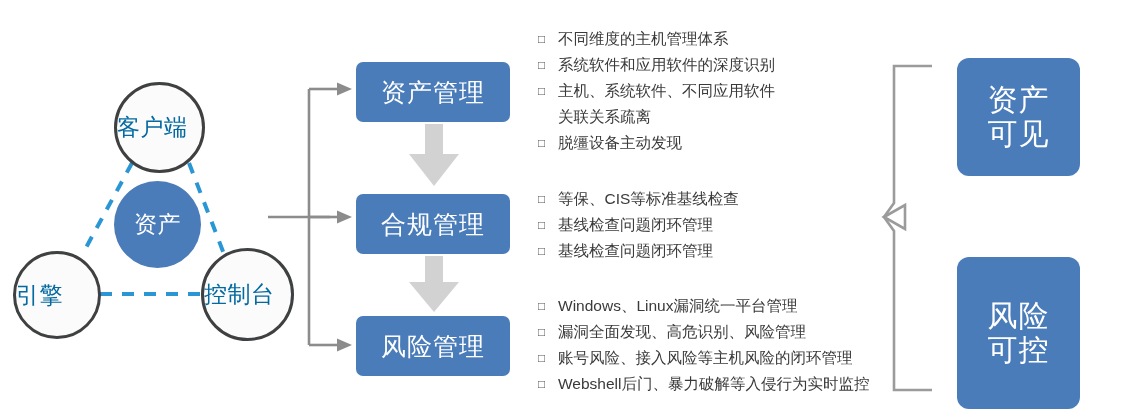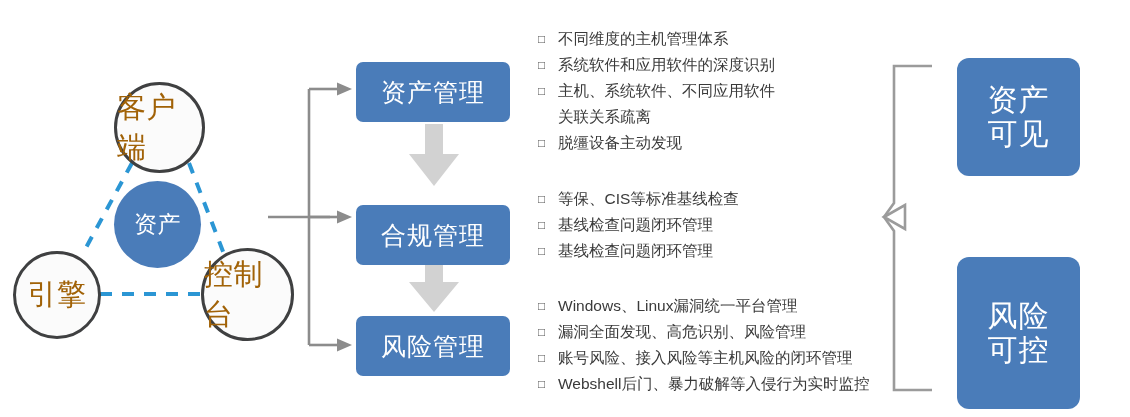--- a/index.html
+++ b/index.html
@@ -19,24 +19,24 @@
   }
 
   
   .node-circle {
     position: absolute;
     border-radius: 50%;
     background: #fbfbfb;
     border: 3px solid #3f4041;
     display: flex;
     align-items: center;
-    justify-content: center;
-    box-sizing: border-box;
-    color: #a16207;
-    font-size: 29px;
+    justify-content: flex-start;
+    box-sizing: border-box;
+    color: #0369a1;
+    font-size: 23px;
     letter-spacing: 0.5px;
     z-index: 3;
   }
   .center-circle {
     position: absolute;
     border-radius: 50%;
     background: #4a7cb9;
     display: flex;
     align-items: center;
     justify-content: center;
@@ -166,21 +166,21 @@
     <path d="M21,0 L39,0 L39,30 L55,30 L30,62 L5,30 L21,30 Z" fill="#d2d2d2"></path>
   </svg>
   <svg class="down-arrow" style="left:404px; top:256px;" width="60" height="62">
     <path d="M21,0 L39,0 L39,26 L55,26 L30,56 L5,26 L21,26 Z" fill="#d2d2d2"></path>
   </svg>
 
   <div class="stage-box" style="left:356px; top:62px; width:154px; height:60px;">
     <span>资产管理</span>
   </div>
 
-  <div class="stage-box" style="left:356px; top:205px; width:154px; height:60px;">
+  <div class="stage-box" style="left:356px; top:194px; width:154px; height:60px;">
     <span>合规管理</span>
   </div>
 
   <div class="stage-box" style="left:356px; top:316px; width:154px; height:60px;">
     <span>风险管理</span>
   </div>
 
   <div class="bullet-group" style="left:538px; top:26px;">
     <div class="bullet-row">
       <span class="bullet-mark">□</span>

